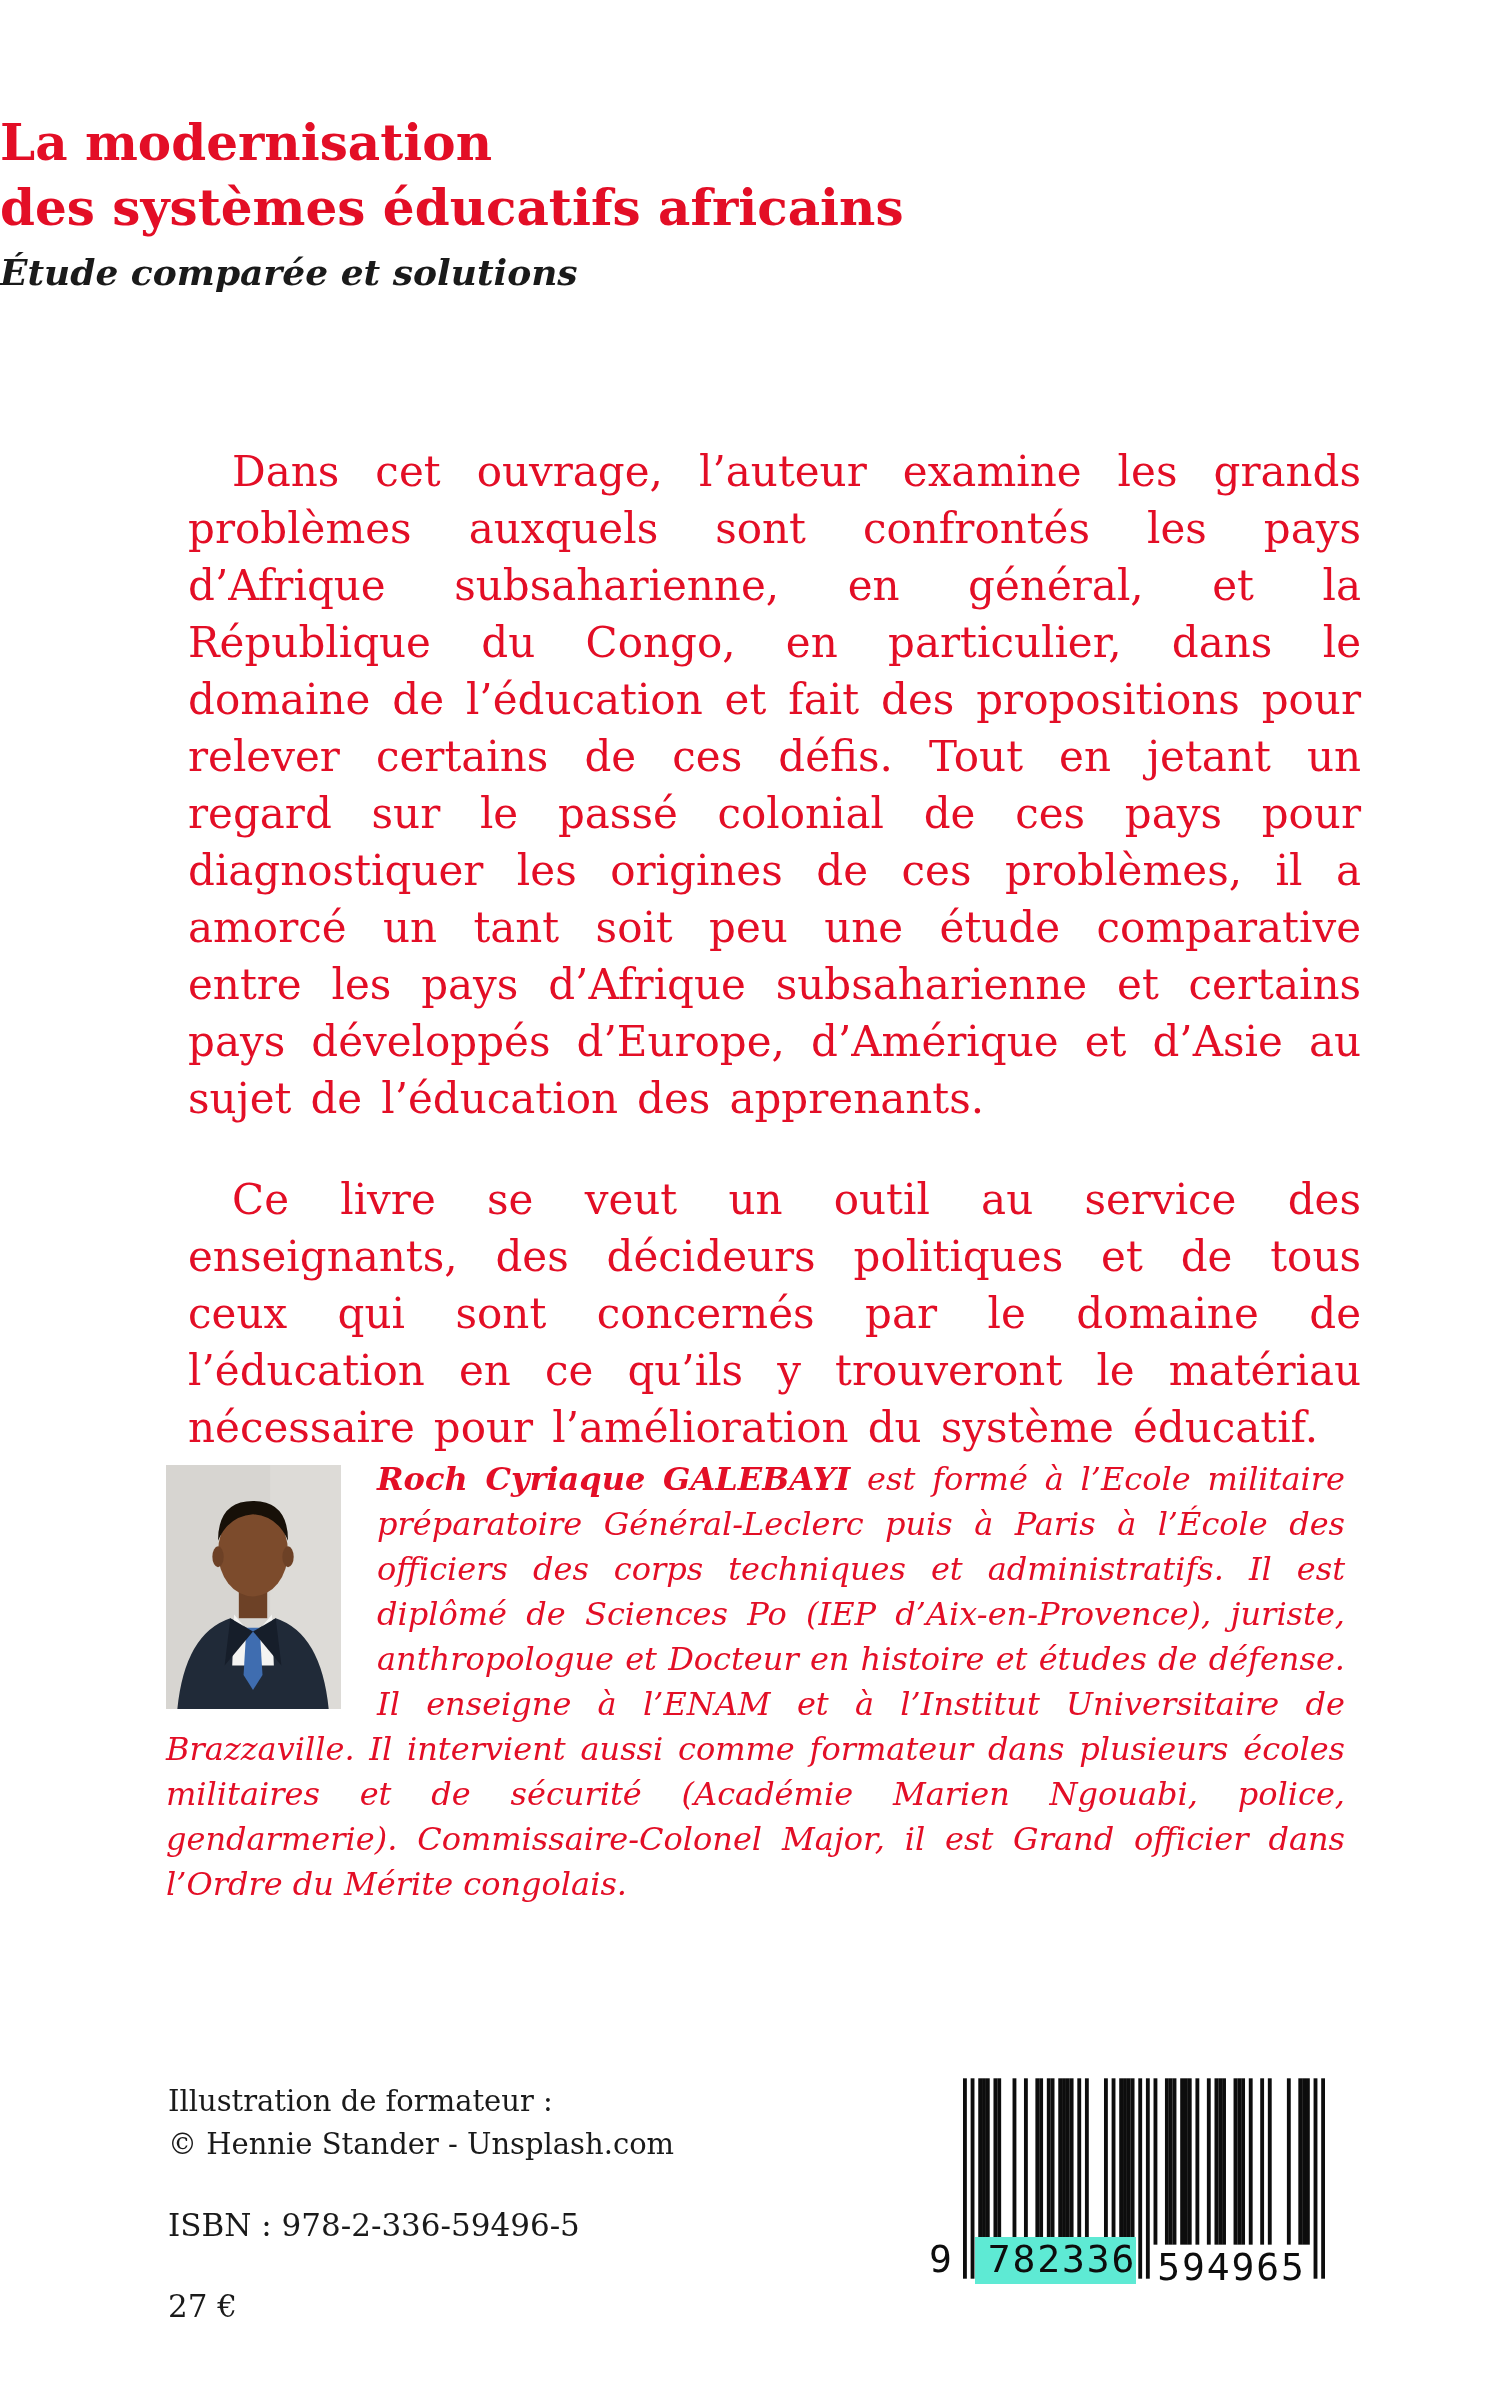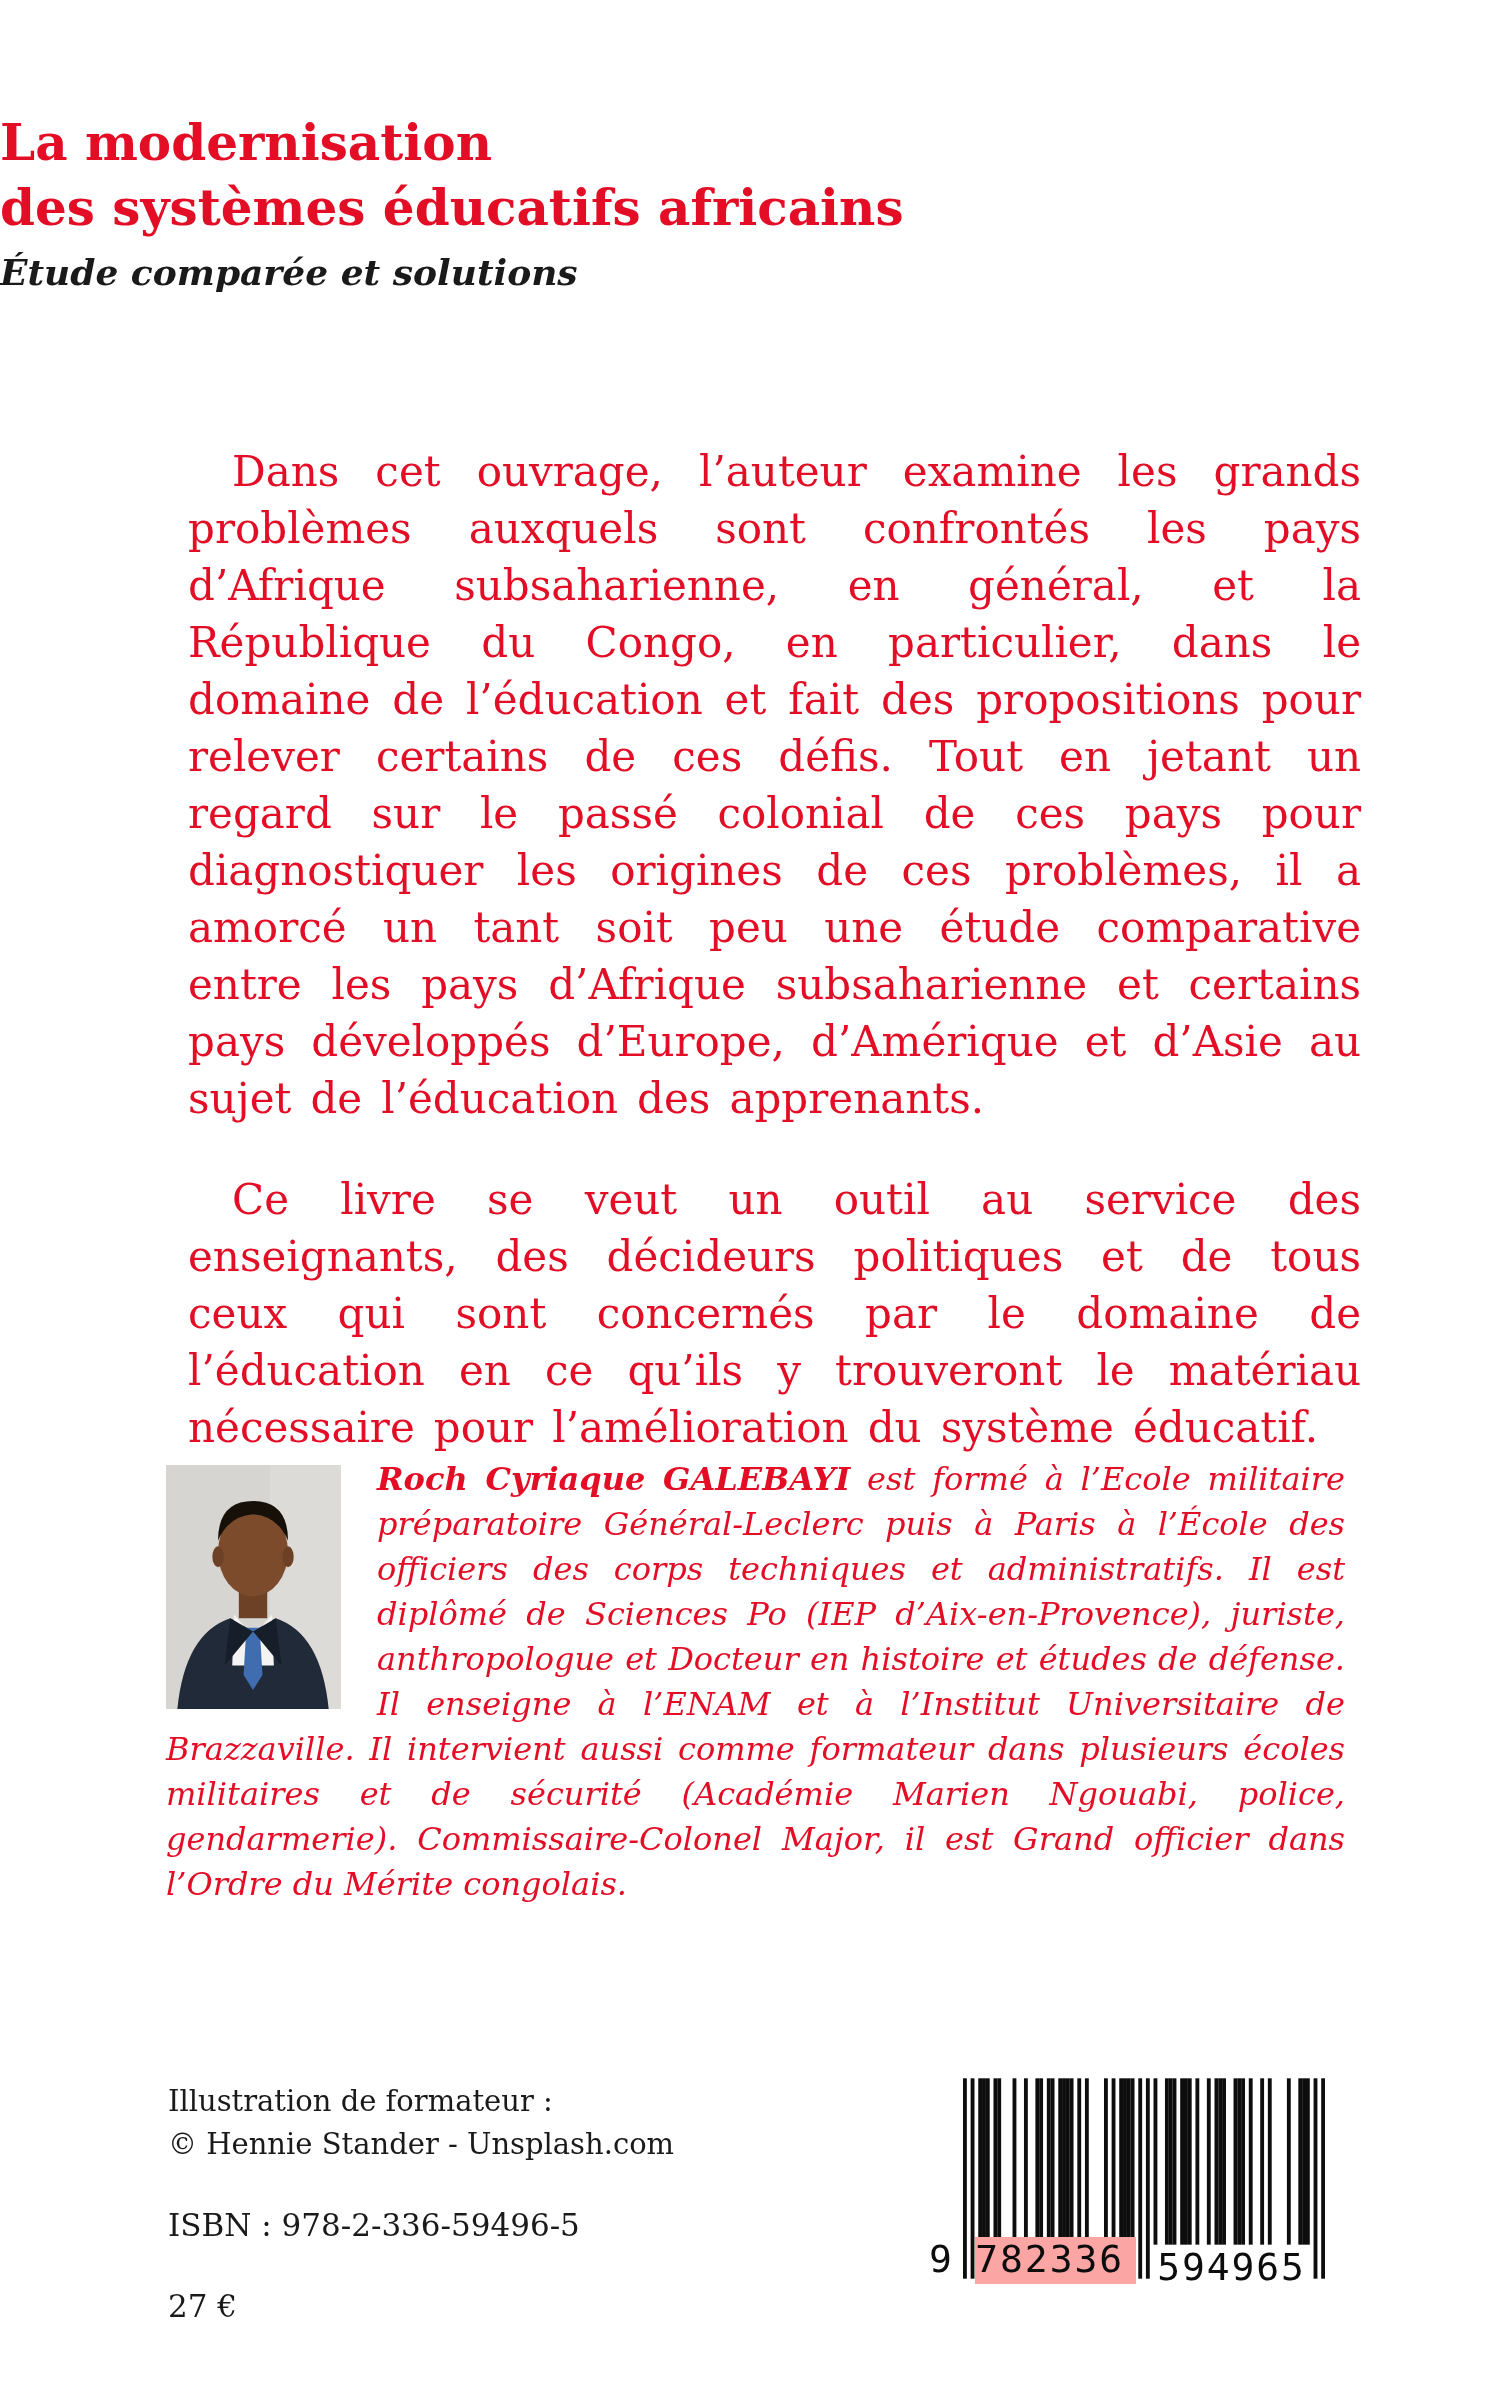--- a/index.html
+++ b/index.html
@@ -49,21 +49,21 @@
   
   .barcode { position:absolute; left:963px; top:2078px; width:362px; height:225px; background:#fff; }
   .barcode svg { display:block; }
   .barcode svg rect { fill:#0d0d0d; }
   .bc-digits {
     position:absolute; top:159px; height:47px;
     font-family:"DejaVu Sans Mono", monospace; font-size:38px; line-height:44px;
     color:#0d0d0d; letter-spacing:1.9px;
   }
   .bc-first  { left:-34px; }
-  .bc-group1 { left:12.3px;  width:161px; text-align:left; background:#fca5a5; }
+  .bc-group1 { left:12.3px;  width:161px; text-align:right; background:#5eead4; }
   .bc-group2 { left:188px; width:161px; text-align:center; background:#fff; }
 </style>
 </head>
 <body>
 
 <div class="page">
 
   <header class="title-block">
     <span class="title-line">La modernisation</span>
     <span class="title-line">des systèmes éducatifs africains</span>

